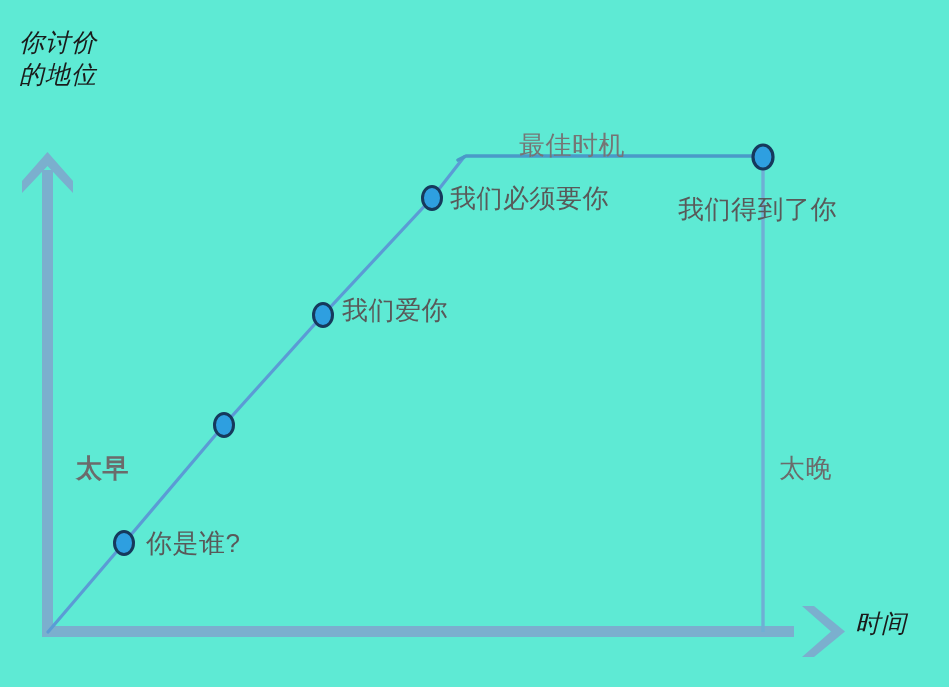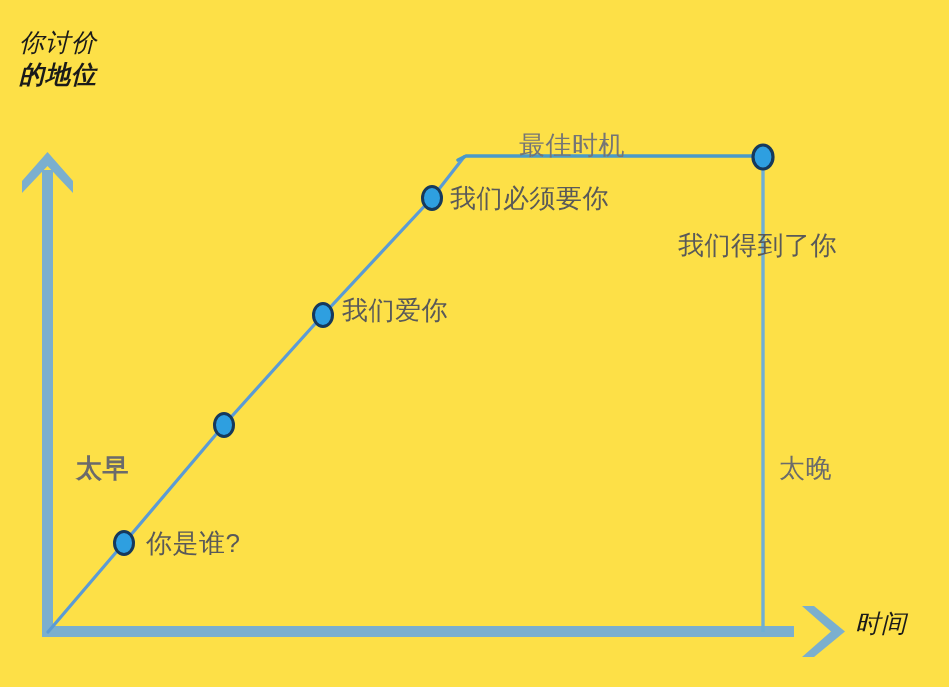--- a/index.html
+++ b/index.html
@@ -10,21 +10,21 @@
   body {
     width: 949px;
     height: 687px;
     font-family: "Liberation Sans", "DejaVu Sans", sans-serif;
     overflow: hidden;
   }
   #chart-root {
     position: relative;
     width: 949px;
     height: 687px;
-    background: #fde047;
+    background: #5eead4;
   }
   #chart-svg {
     position: absolute;
     left: 0;
     top: 0;
     width: 949px;
     height: 687px;
   }
   .txt {
     position: absolute;
@@ -37,37 +37,36 @@
     font-style: italic;
     color: #1a1a1a;
     letter-spacing: 1px;
   }
   #y-axis-title {
     left: 19px;
     top: 26px;
   }
   #y-axis-title .line2 {
     display: block;
-    font-weight: bold;
   }
   #x-axis-title {
     left: 855px;
     top: 607px;
   }
   
   .point-label {
     font-size: 26px;
     color: #595959;
     letter-spacing: 0.5px;
   }
   #label-who      { left: 146px; top: 527px; }
   #label-like     { left: 249px; top: 407px; }
   #label-love     { left: 342px; top: 294px; }
   #label-must     { left: 450px; top: 182px; }
-  #label-got      { left: 678px; top: 193px; margin-top: 36px; }
+  #label-got      { left: 678px; top: 193px; }
   
   .region-label {
     font-size: 26px;
     color: #6b6b6b;
     letter-spacing: 0.5px;
   }
   #label-best-timing { left: 519px; top: 86px; color: #757575; margin-top: 43px; }
   #label-too-early   { left: 76px;  top: 452px; font-weight: bold; }
   #label-too-late    { left: 779px; top: 452px; }
 </style>

